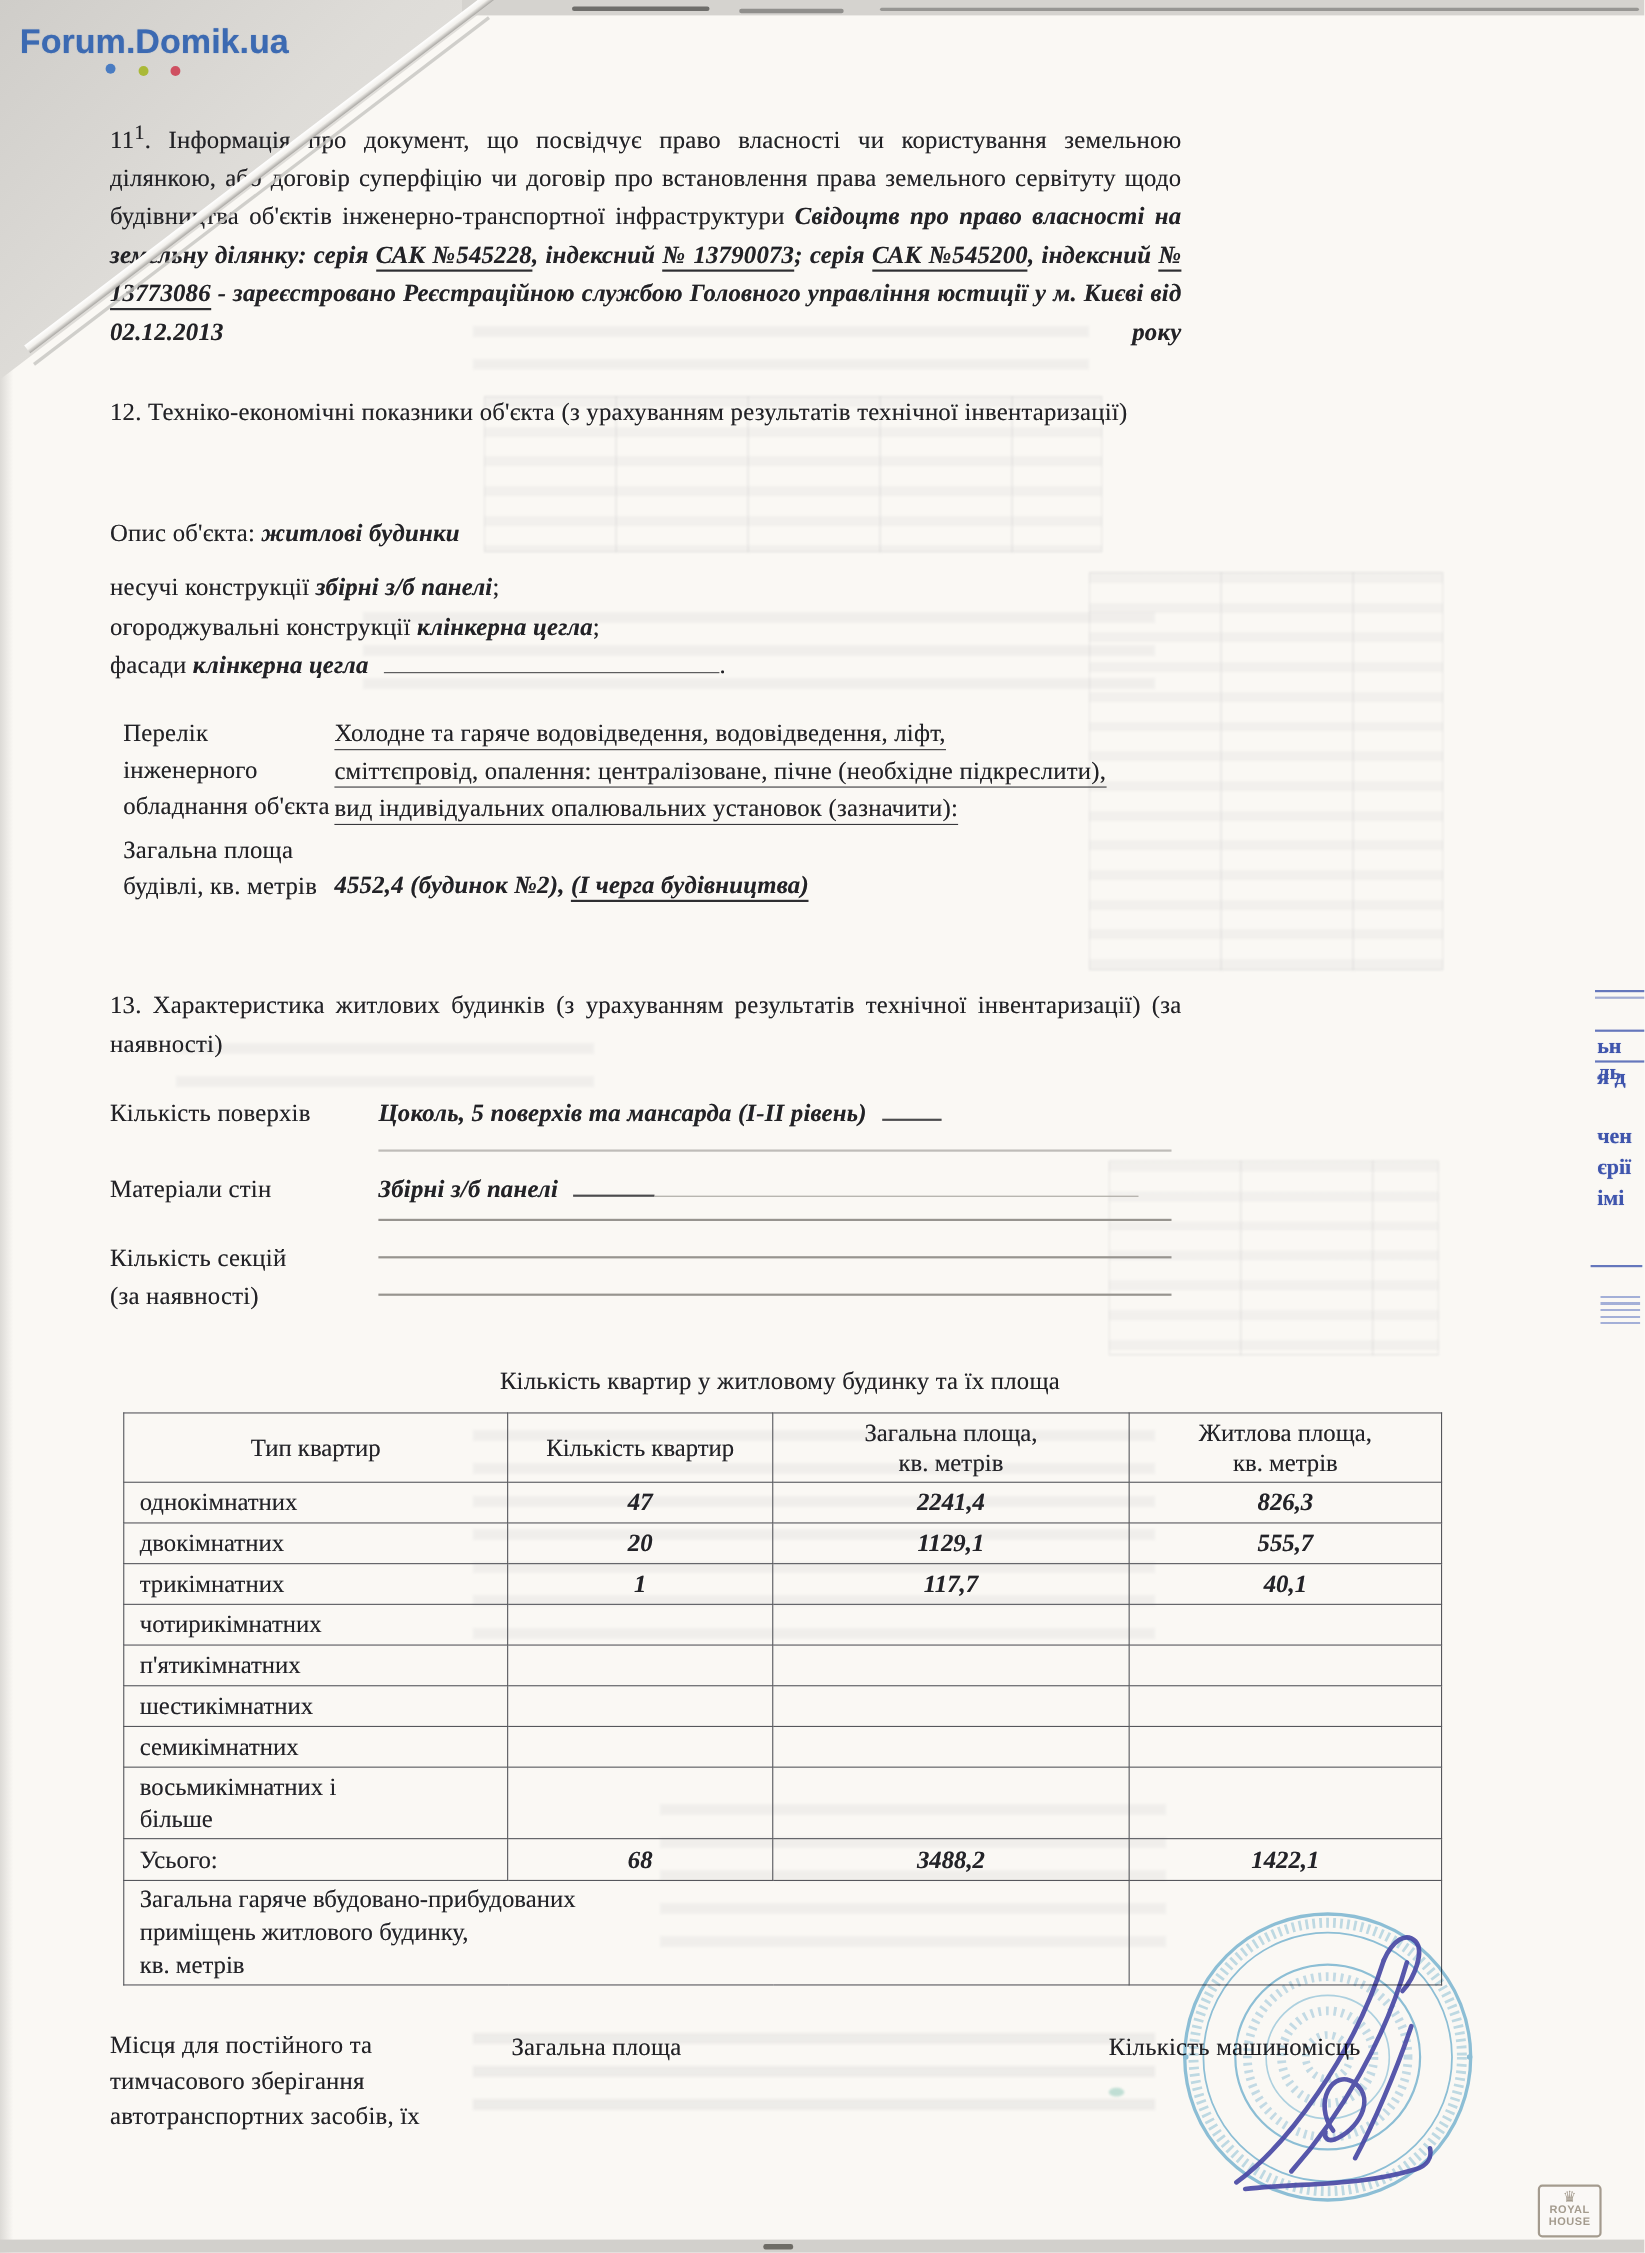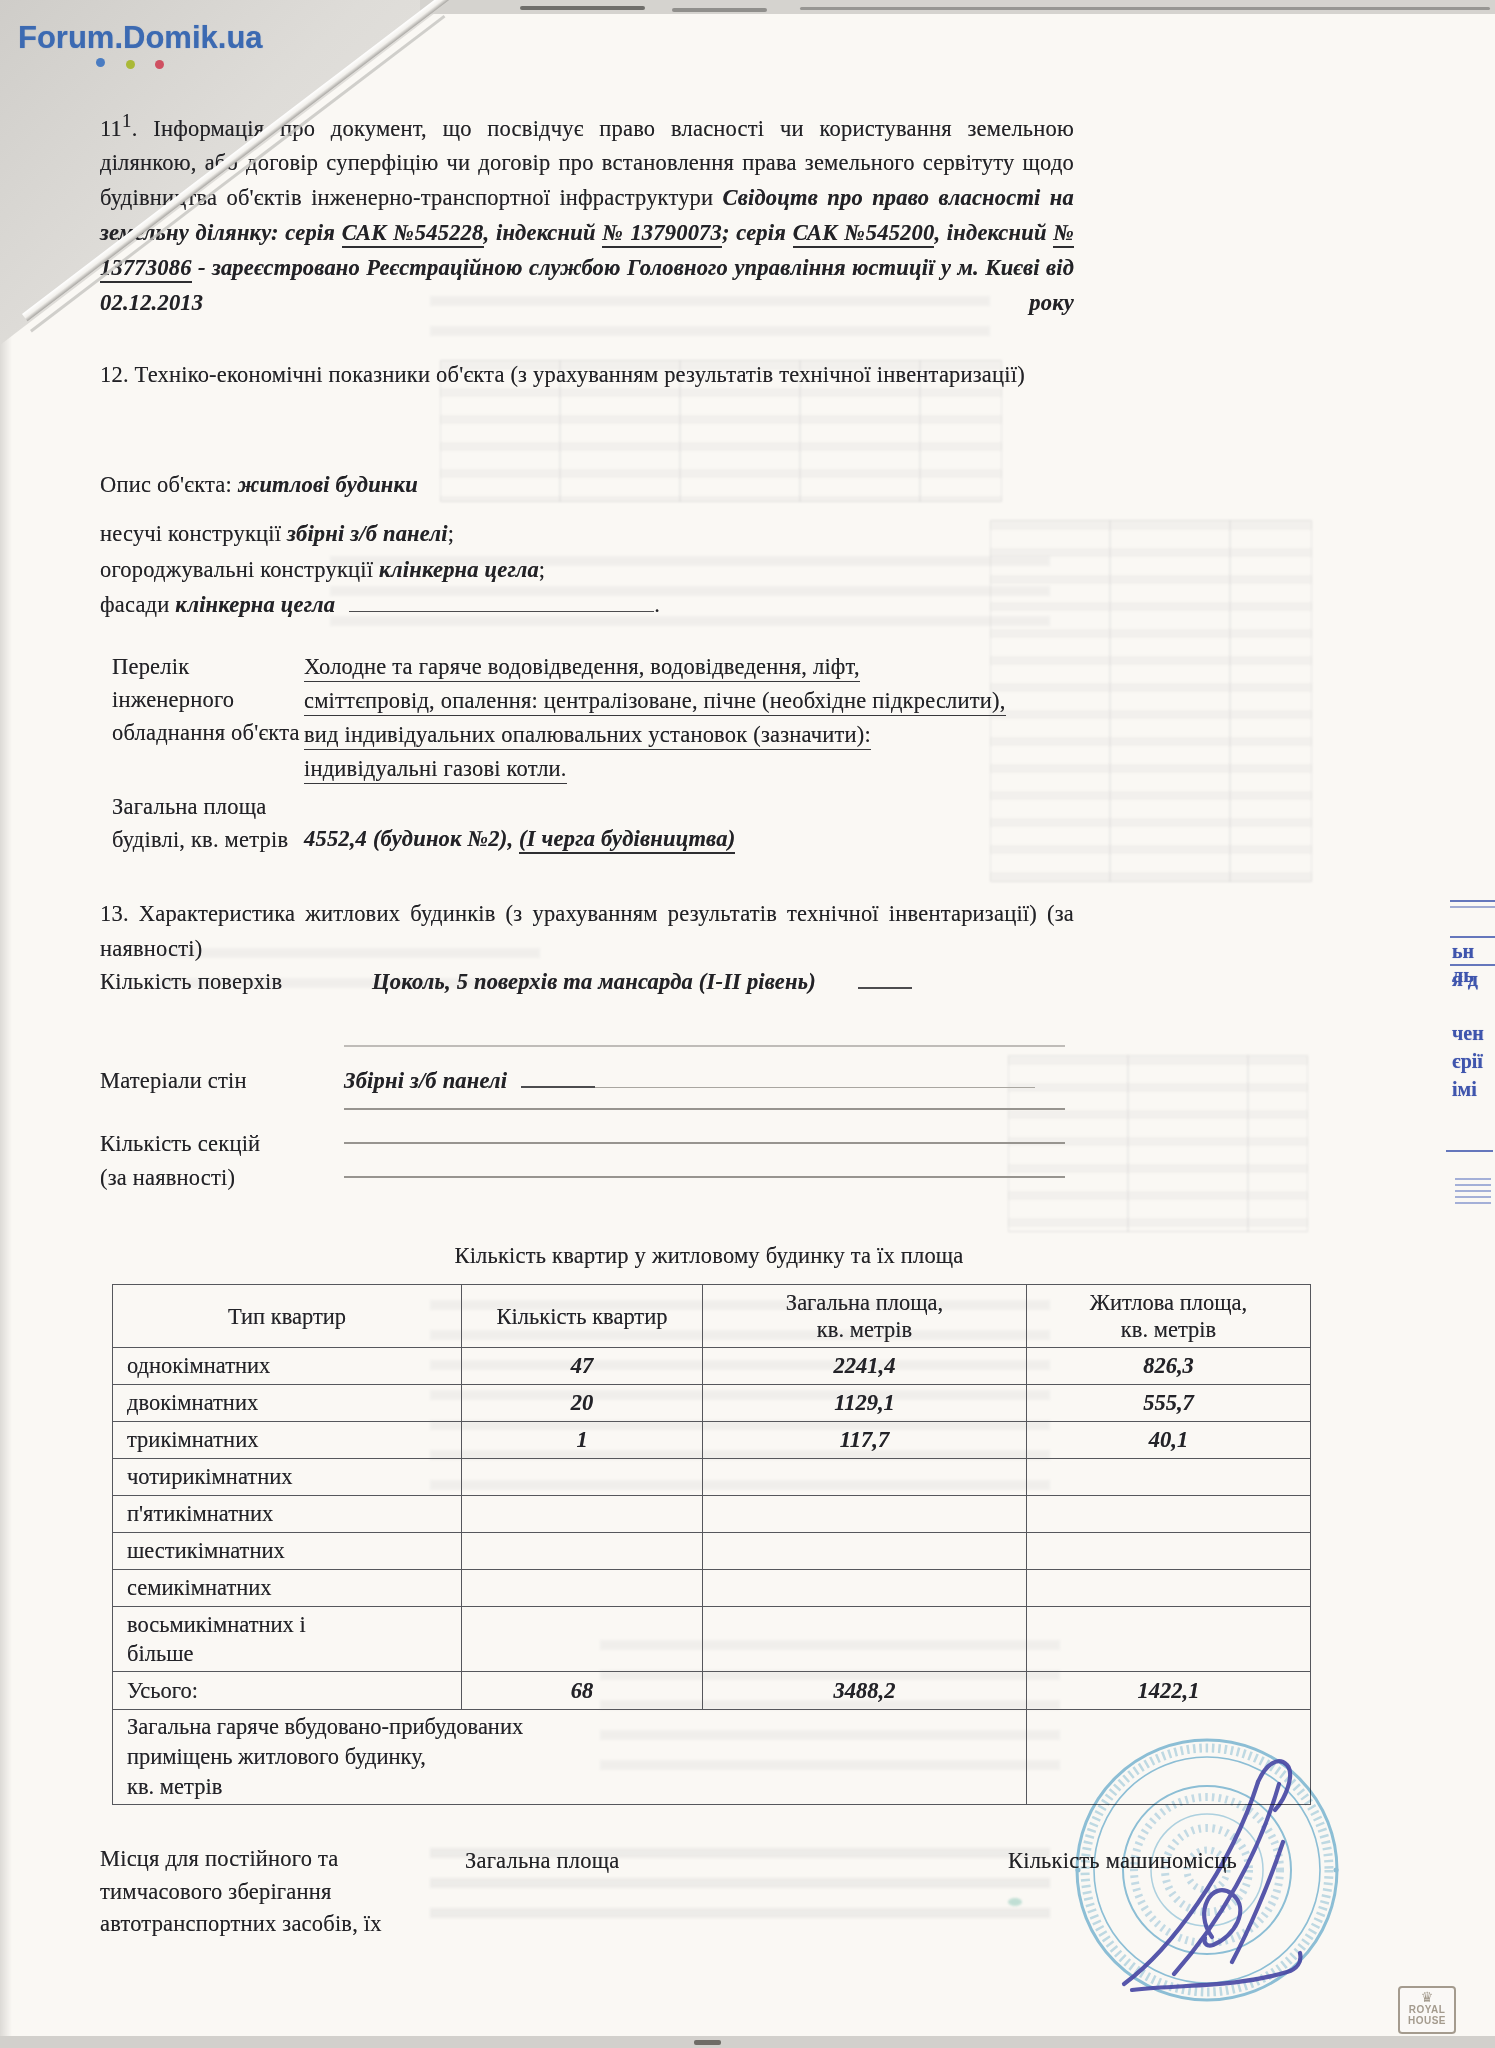--- a/index.html
+++ b/index.html
@@ -52,21 +52,21 @@
   .p12{left:100px;top:334px;width:974px;z-index:2;}
   .opys{left:100px;top:444px;z-index:2;}
   .constructions{left:100px;top:516px;width:974px;z-index:2;line-height:35.5px;}
   .eng{left:112px;top:650px;z-index:2;display:grid;grid-template-columns:192px 780px;}
   .eng .lbl{line-height:33px;}
   .eng .vals{line-height:34px;}
   .eng-row2{margin-top:4px;}
   .p13{left:100px;top:896px;width:974px;z-index:2;}
   .fieldrow{z-index:2;display:flex;align-items:baseline;}
   .fieldrow .lbl{width:244px;flex:none;}
-  .floors{left:100px;top:964px;gap:28px;}
+  .floors{left:100px;top:994px;}
   .walls{left:100px;top:1063px;}
   .sections-label{left:100px;top:1127px;line-height:34px;z-index:2;}
   .rule{position:absolute;left:344px;width:721px;height:2px;background:#97948f;z-index:1;}
 
   
   .tbl-title{left:112px;top:1238px;width:1194px;text-align:center;z-index:2;}
   table.apts{position:absolute;left:112px;top:1284px;width:1194px;z-index:1;
     border-collapse:collapse;table-layout:fixed;}
   table.apts td{border:1.3px solid #56575c;font-size:22.5px;color:#232328;
     text-shadow:0 0 .6px rgba(45,45,50,.5);padding:0;}
@@ -152,21 +152,20 @@
   <div><span>огороджувальні конструкції </span><span class="bi">клінкерна цегла</span><span>;</span></div>
   <div><span>фасади </span><span class="bi">клінкерна цегла</span><span class="blank" style="width:305px;margin-left:14px;"></span><span>.</span></div>
 </div>
 
 <div class="abs t eng">
   <div class="lbl">Перелік інженерного обладнання об'єкта</div>
   <div class="vals">
     <div><span class="ul-line">Холодне та гаряче водовідведення, водовідведення, ліфт,</span></div>
     <div><span class="ul-line">сміттєпровід, опалення: централізоване, пічне (необхідне підкреслити),</span></div>
     <div><span class="ul-line">вид індивідуальних опалювальних установок (зазначити):</span></div>
-    <div><span class="ul-line">індивідуальні газові котли.</span></div>
   </div>
   <div class="lbl eng-row2">Загальна площа будівлі, кв. метрів</div>
   <div class="vals eng-row2" style="align-self:end;">
     <span class="bi">4552,4 (будинок №2), </span><span class="bi ul">(І черга будівництва)</span>
   </div>
 </div>
 
 <div class="abs t p13">
   <div class="just">13. Характеристика житлових будинків (з урахуванням результатів технічної інвентаризації) (за</div>
   <div>наявності)</div>

